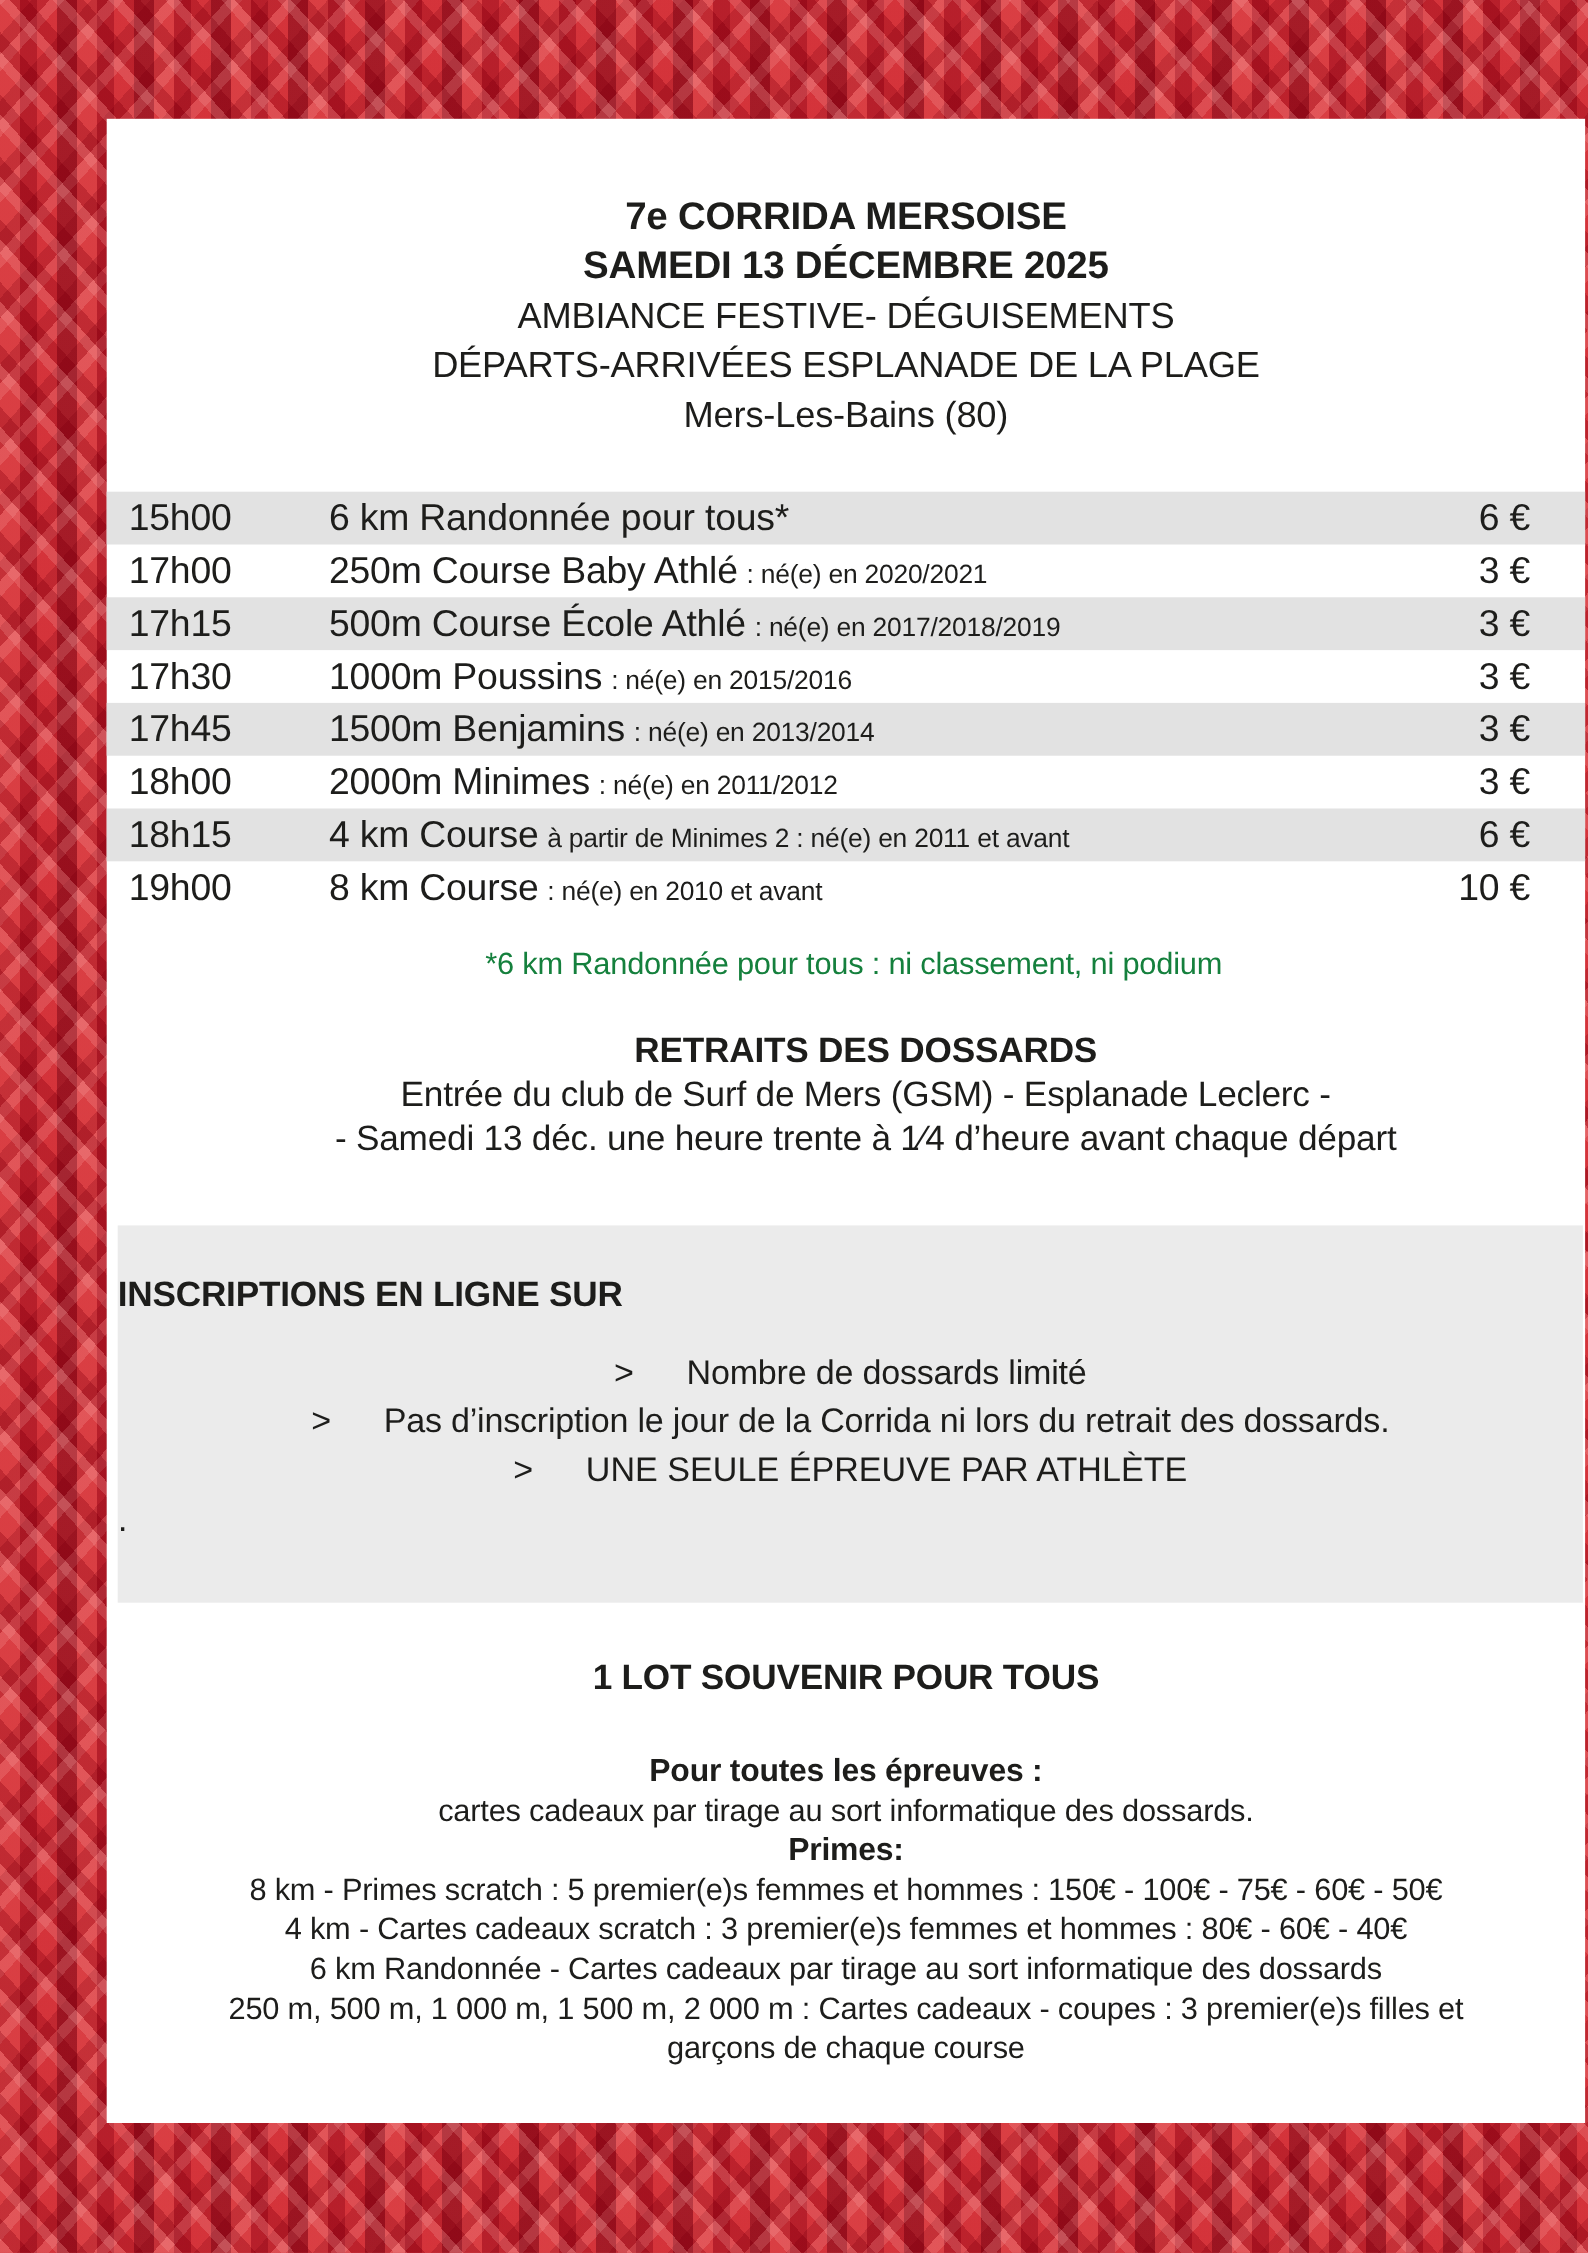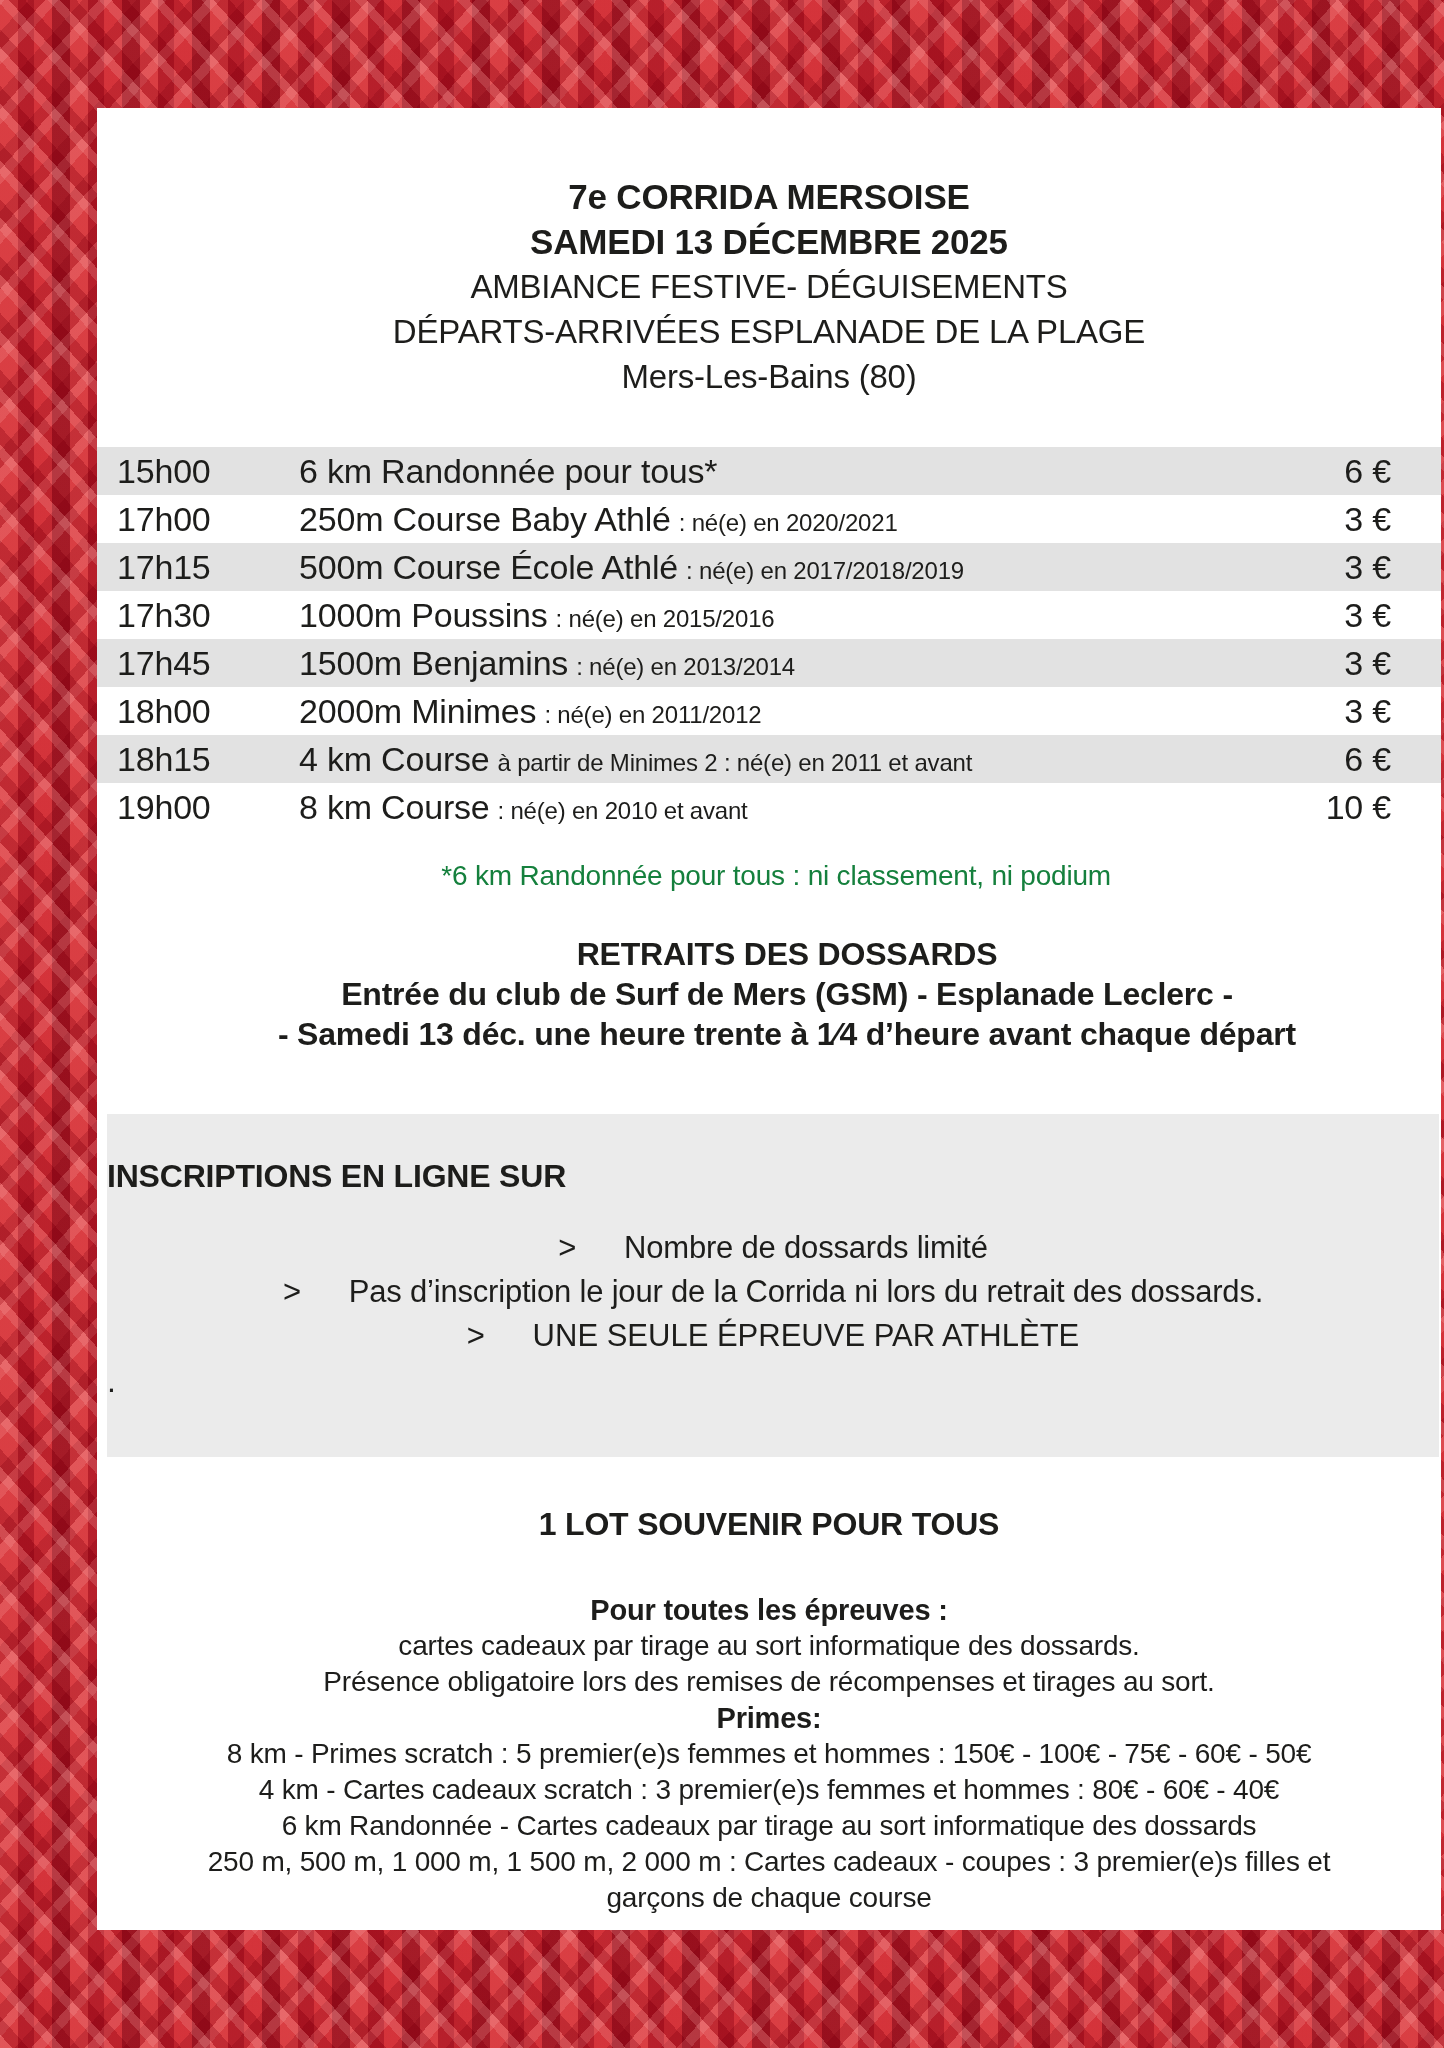--- a/index.html
+++ b/index.html
@@ -31,21 +31,21 @@
   .s-time{flex:none;width:150px;padding-left:20px;}
   .s-event{flex:1;min-width:0;margin-left:32px;}
   .s-details{font-size:24px;margin-left:8px;}
   .s-price{flex:none;width:130px;text-align:right;padding-right:50px;}
   
   .footnote{position:absolute;top:752px;left:0;right:330px;text-align:right;
     font-size:28px;color:#15803d;}
   
   .bibs{position:absolute;top:826px;left:0;right:0;text-align:center;padding-left:36px;}
   .bibs-heading{font-size:32px;font-weight:700;line-height:40px;}
-  .bibs-line{font-size:32px;line-height:40px;font-weight:bold;}
+  .bibs-line{font-size:32px;line-height:40px;}
   
   .graybox{position:absolute;top:1006px;left:10px;right:2px;height:343px;
     background:#ebebeb;text-align:left;}
   .reg-heading{padding-top:42px;font-size:32px;font-weight:700;line-height:40px;}
   .reg-www{font-size:30px;font-weight:700;line-height:44px;}
   .reg-underlined{border-bottom:3px solid #1d1d1b;padding-bottom:2px;margin-left:10px;}
   .reg-bullets{margin-top:30px;}
   .reg-bullet{display:flex;justify-content:center;gap:48px;font-size:31px;line-height:44px;}
   .reg-bullet .caps{letter-spacing:0;}
   .reg-dot{font-size:32px;line-height:34px;margin-top:6px;}
@@ -139,21 +139,20 @@
         </div>
       </div>
       <div class="reg-dot">.</div>
     </div>
 
     <div class="souvenir">1 LOT SOUVENIR POUR TOUS</div>
 
     <div class="prizes">
       <div class="bold">Pour toutes les épreuves :</div>
       <div>cartes cadeaux par tirage au sort informatique des dossards.</div>
-      <div>Présence obligatoire lors des remises de récompenses et tirages au sort.</div>
       <div class="bold">Primes:</div>
       <div>8 km - Primes scratch : 5 premier(e)s femmes et hommes : 150€ - 100€ - 75€ - 60€ - 50€</div>
       <div>4 km - Cartes cadeaux scratch : 3 premier(e)s femmes et hommes : 80€ - 60€ - 40€</div>
       <div>6 km Randonnée - Cartes cadeaux par tirage au sort informatique des dossards</div>
       <div>250 m, 500 m, 1 000 m, 1 500 m, 2 000 m : Cartes cadeaux - coupes : 3 premier(e)s filles et</div>
       <div>garçons de chaque course</div>
     </div>
 
   </div>
 </div>

